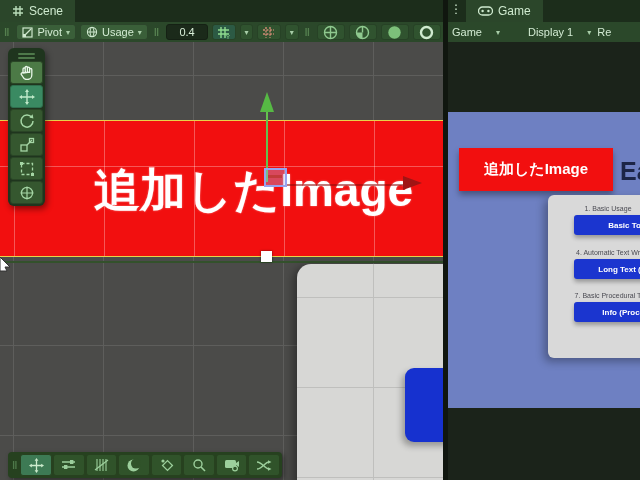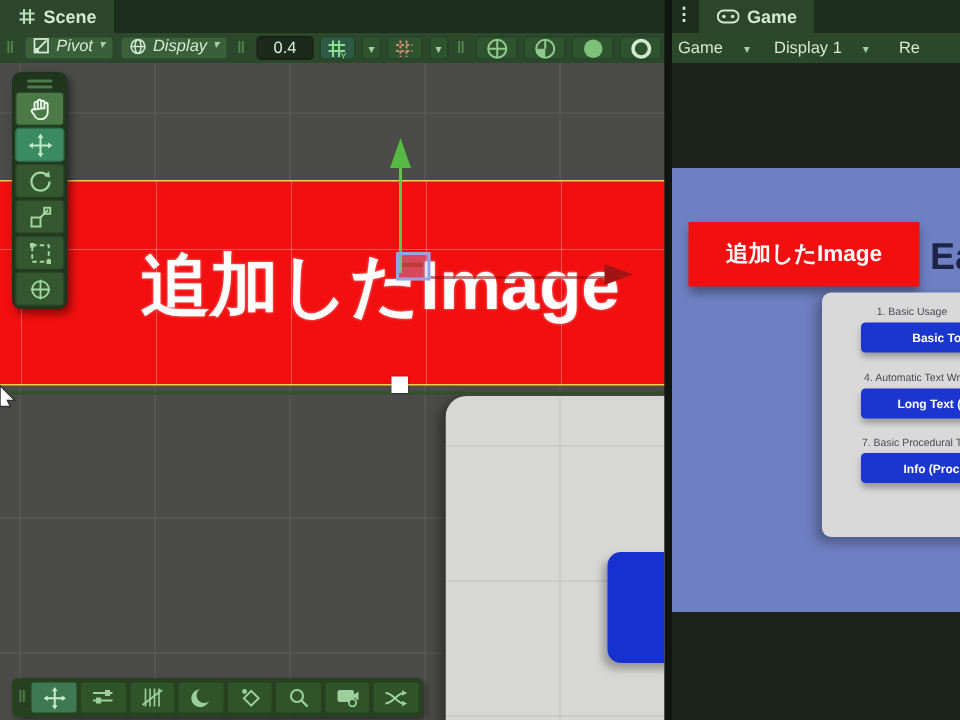--- a/index.html
+++ b/index.html
@@ -6,32 +6,32 @@
   html,body { width:640px; height:480px; overflow:hidden; background:#141a14;
               font-family:"Liberation Sans", sans-serif; }
   .app { position:relative; width:640px; height:480px; display:flex; }
 
   
   .pane-left  { position:relative; width:443px; height:480px; overflow:hidden; }
   .divider    { width:5px; height:480px; background:#10160f; }
   .pane-right { position:relative; width:192px; height:480px; overflow:hidden; background:#181f17; }
 
   
-  .tabbar { height:22px; background:#1c2d1b; display:flex; align-items:stretch;font-weight:bold; }
+  .tabbar { height:22px; background:#1c2d1b; display:flex; align-items:stretch; }
   .tab { display:flex; align-items:center; gap:5px; padding:0 12px; color:#b9dcb9; font-size:12px; }
   .tab.active { background:#2b462a; color:#cfeacf; }
   .tab.idle   { background:#223822; color:#a8cda8; }
   .tab-fill { flex:1; background:#1c2d1b; }
   .kebab { color:#cfe8cf; font-size:12px; letter-spacing:0; padding:2px 4px 0 2px; }
 
   
   .toolbar { height:20px; background:#2b482a; display:flex; align-items:center; gap:4px; padding:0 2px; }
   .grip { color:#55804f; font-size:11px; font-weight:bold; letter-spacing:1px; padding:0 2px; }
-  .tb-btn { display:flex; align-items:flex-start; gap:4px; background:#3a5f39; border:1px solid #2c462b;
-            border-radius:3px; height:16px; padding:0 5px; color:#d3ebd3; font-size:11px;font-style:italic; }
+  .tb-btn { display:flex; align-items:center; gap:4px; background:#3a5f39; border:1px solid #2c462b;
+            border-radius:3px; height:16px; padding:0 5px; color:#d3ebd3; font-size:11px; }
   .tb-caret { font-size:8px; color:#a8cda8; }
   .tb-field { background:#1b2a1a; border:1px solid #152114; border-radius:3px; height:16px;
               width:44px; color:#d9efd9; font-size:11px; display:flex; align-items:center; justify-content:center; }
   .tb-icon-btn { display:flex; align-items:center; justify-content:center; background:#30532f;
                  border:1px solid #274226; border-radius:3px; height:16px; min-width:24px; padding:0 3px; }
   .tb-icon-btn.teal { background:#2c5a44; }
   .tb-caret-btn { background:#30532f; border:1px solid #274226; border-radius:3px; height:16px; width:14px;
                   display:flex; align-items:center; justify-content:center; }
   .icon { display:block; }
 
@@ -144,21 +144,21 @@
         </svg>
         <span>Pivot</span>
         <span class="tb-caret">▾</span>
       </div>
       <div class="tb-btn">
         <svg class="icon" width="12" height="12" viewBox="0 0 12 12">
           <circle cx="6" cy="6" r="4.6" fill="none" stroke="#cfe8cf" stroke-width="1.1"></circle>
           <ellipse cx="6" cy="6" rx="2" ry="4.6" fill="none" stroke="#cfe8cf" stroke-width="1"></ellipse>
           <path d="M1.4 6h9.2" stroke="#cfe8cf" stroke-width="1"></path>
         </svg>
-        <span>Display</span>
+        <span>Usage</span>
         <span class="tb-caret">▾</span>
       </div>
       <span class="grip">‖</span>
       <div class="tb-field">0.4</div>
       <div class="tb-icon-btn teal">
         <svg class="icon" width="14" height="13" viewBox="0 0 14 13">
           <path d="M4 1v11M8 1v11M1 4h11M1 8h11" stroke="#8fdc8f" stroke-width="1.4" fill="none"></path>
           <text x="9" y="13" font-size="6" fill="#8fdc8f" font-family="sans-serif">Y</text>
         </svg>
       </div>
@@ -337,25 +337,25 @@
         <span>Game</span>
       </div>
       <div class="tab-fill"></div>
     </div>
 
     <div class="game-toolbar">
       <div class="game-dd">
         <span>Game</span>
         <span class="tb-caret">▾</span>
       </div>
-      <div class="game-dd" style="margin-left:12px;">
+      <div class="game-dd" style="margin-left:24px;">
         <span>Display 1</span>
         <span class="tb-caret">▾</span>
       </div>
-      <span style="margin-left:16px;">Re</span>
+      <span style="margin-left:2px;">Re</span>
     </div>
 
     <div class="game-view">
       <div class="game-canvas">
         <div class="game-red-btn">追加したImage</div>
         <div class="game-title">Ea</div>
 
         <div class="game-panel">
           <div class="gp-caption gp-row1">1. Basic Usage</div>
           <div class="gp-btn">Basic Tooltip</div>

